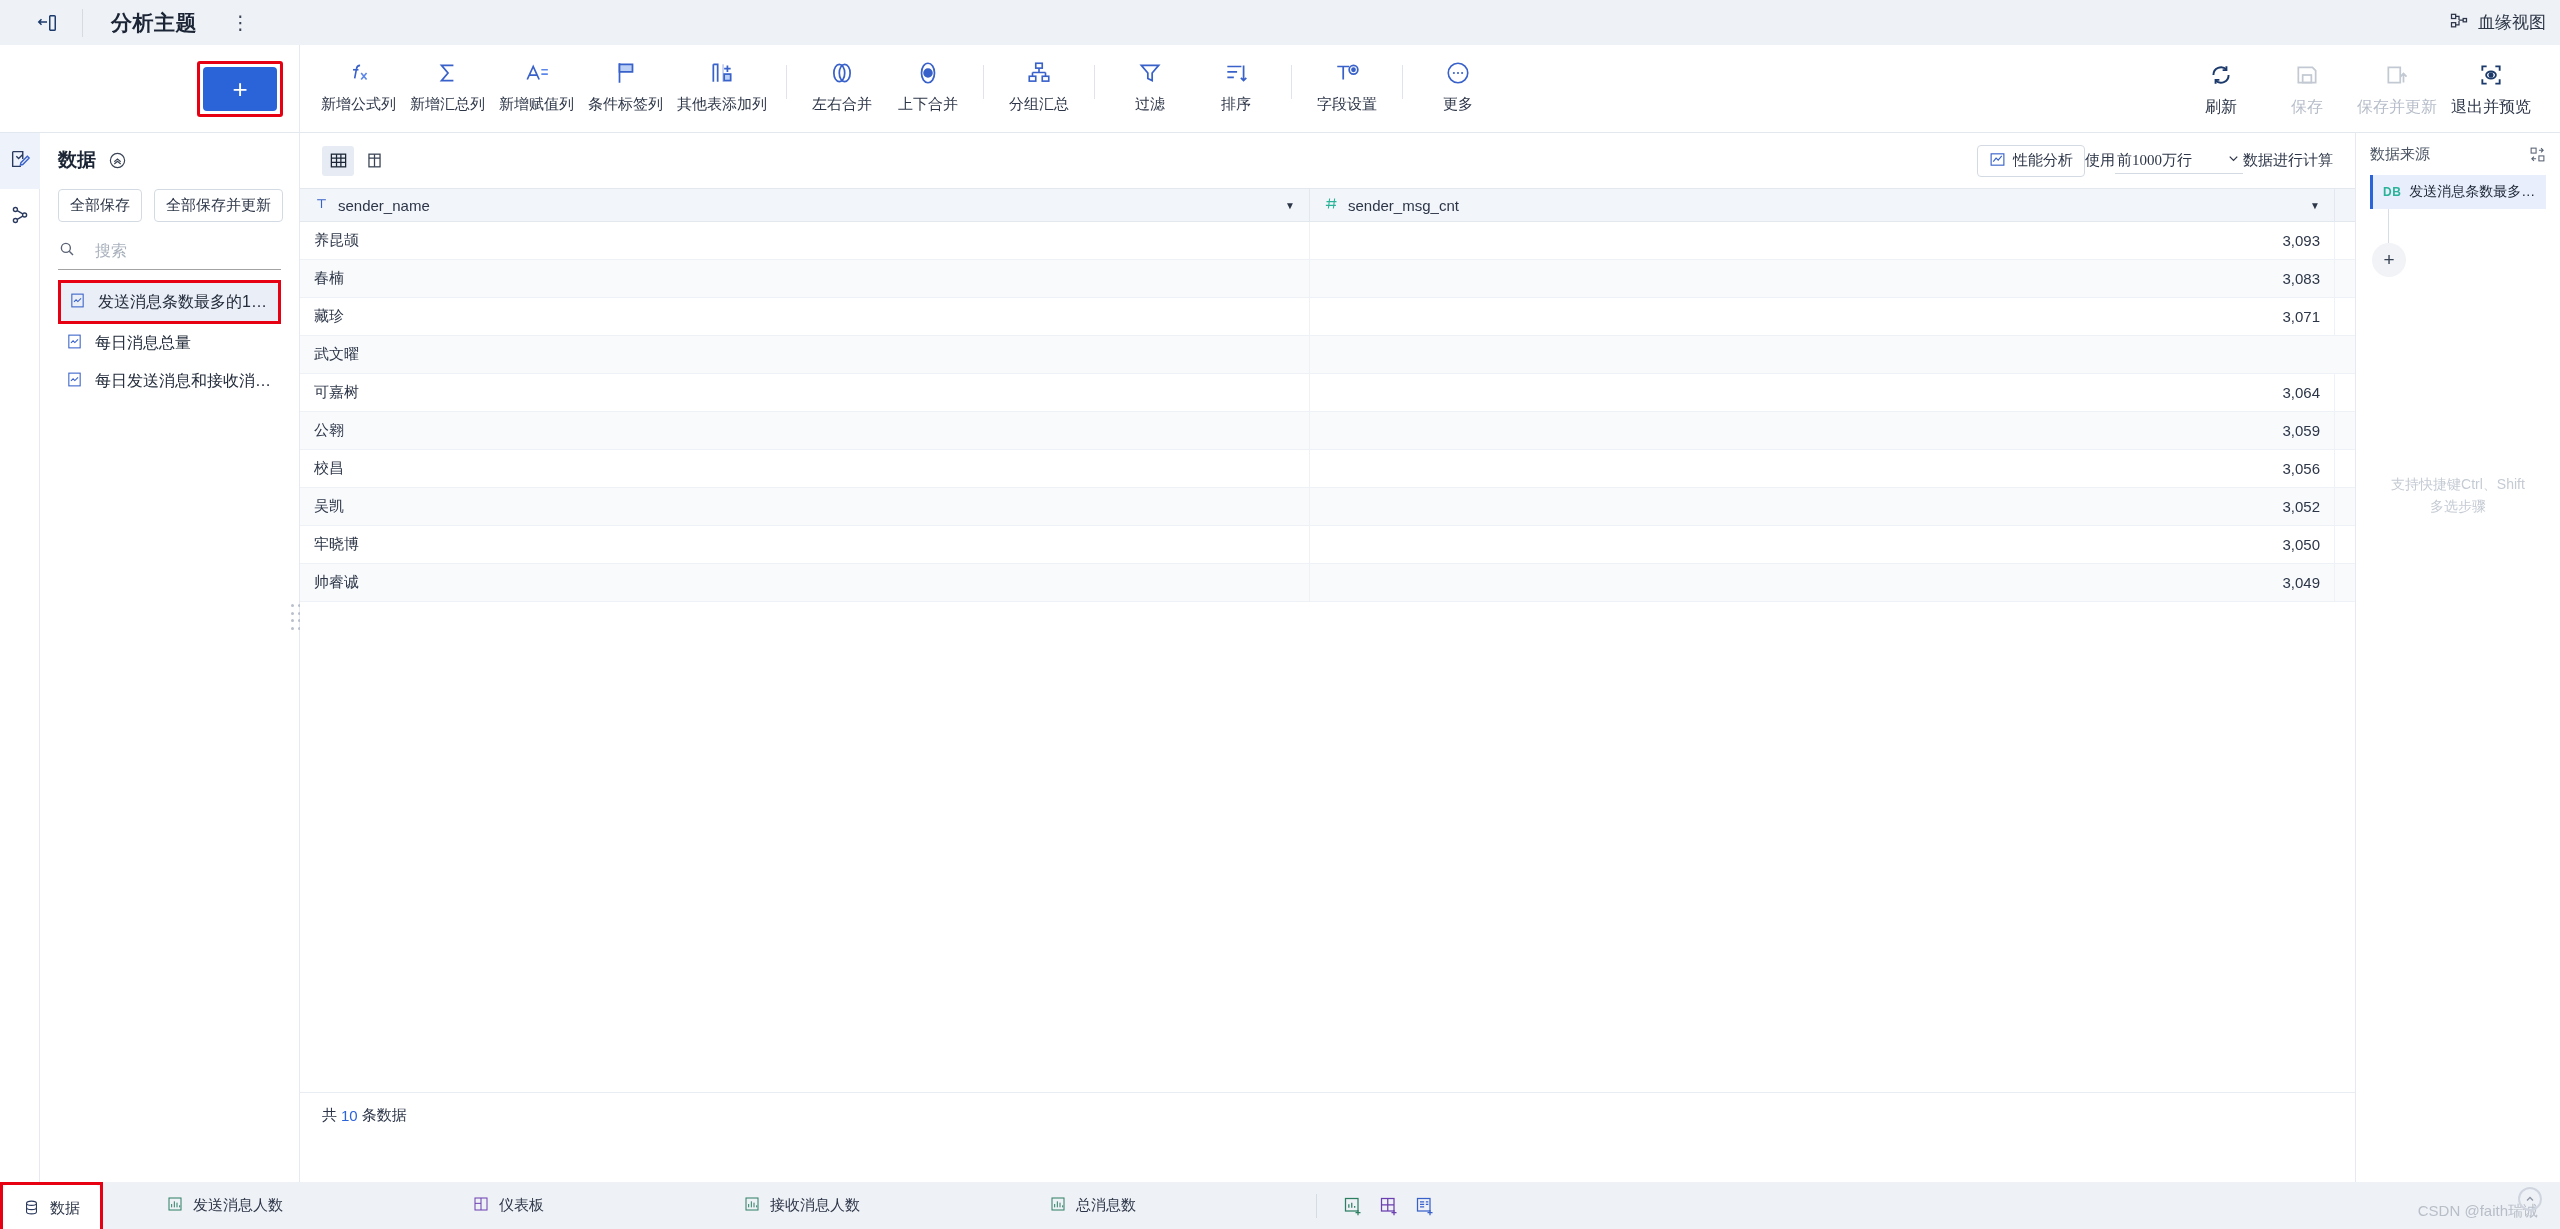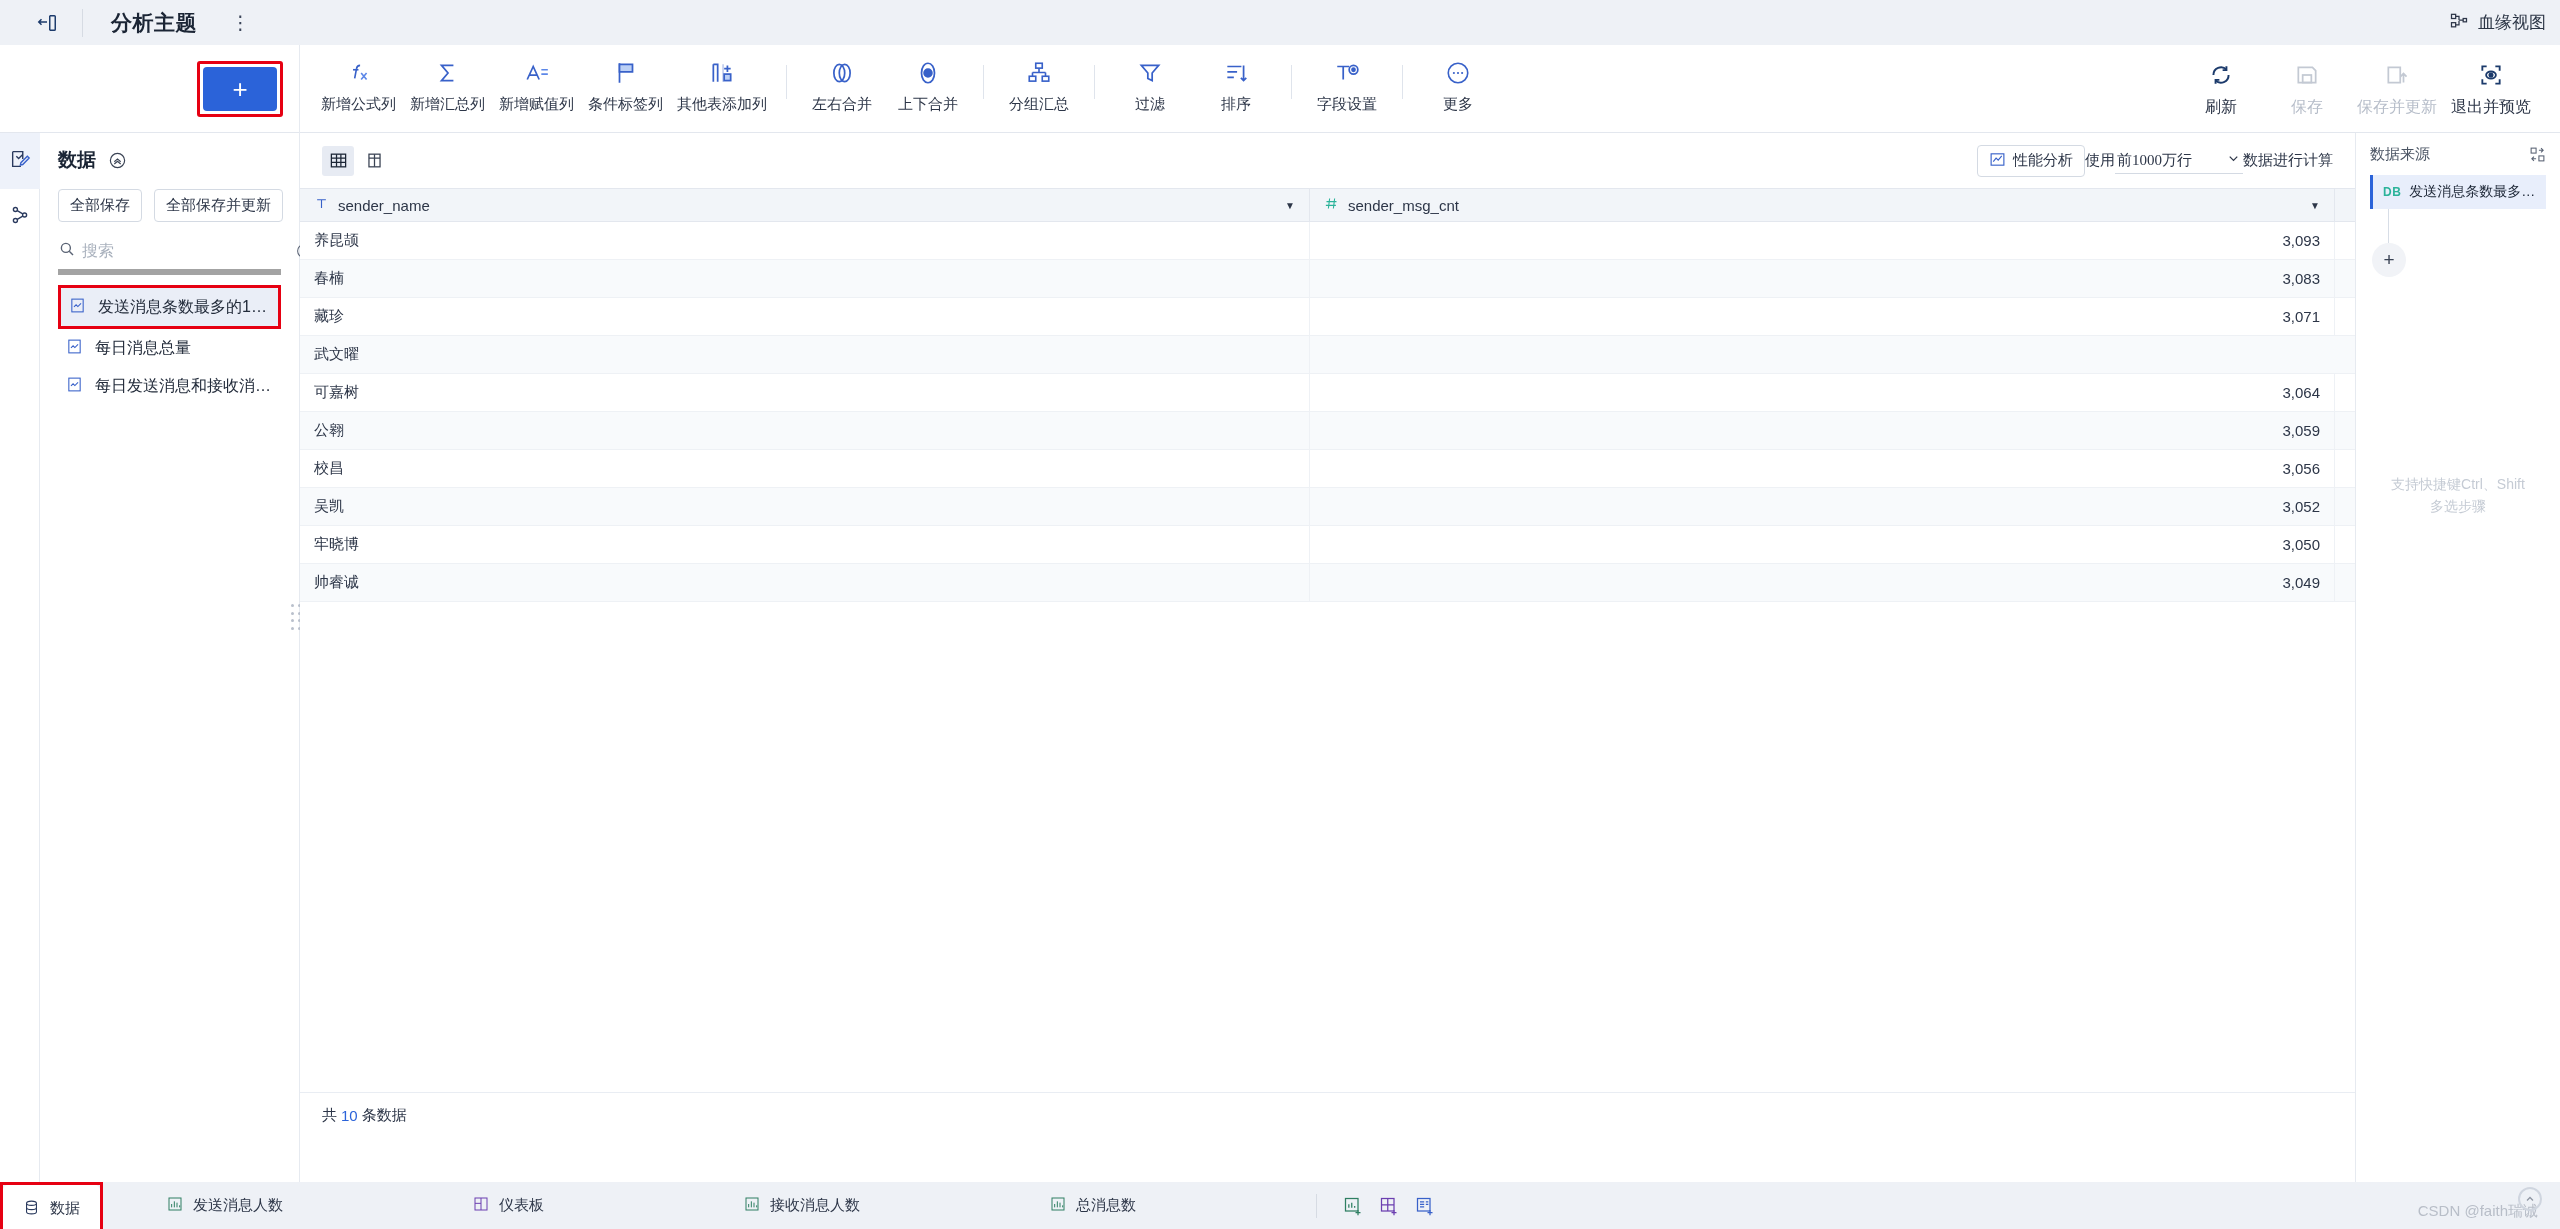--- a/index.html
+++ b/index.html
@@ -89,22 +89,22 @@
   .lp-head { display:flex; align-items:center; height:54px; }
   .lp-title { font-size:19px; color:#1b2535; font-weight:600; }
   .lp-collapse { margin-left:12px; cursor:pointer; display:flex; }
   .lp-btnrow { display:flex; gap:12px; margin-top:2px; }
   .lp-btn {
     border:1px solid #d4dae3; background:#fff; border-radius:4px;
     font-size:15px; color:#2d3648; padding:6px 11px; cursor:pointer;
     font-family:inherit; white-space:nowrap;
   }
   .lp-search {
-    display:flex; align-items:center; gap:6px; margin-top:18px;
-    border-bottom:6px solid #a3a3a3; padding-bottom:7px;
+    display:flex; align-items:center; gap:19px; margin-top:18px;
+    border-bottom:1px solid #a3a3a3; padding-bottom:7px;
   }
   .lp-search input {
     flex:1; border:none; outline:none; font-size:16px; color:#2d3648;
     font-family:inherit; background:transparent;
   }
   .lp-search input::placeholder { color:#a9b1bd; }
   .lp-more { cursor:pointer; display:flex; }
   .lp-list { margin-top:10px; }
   .lp-row {
     display:flex; align-items:center; gap:12px; height:38px; padding:0 8px;

